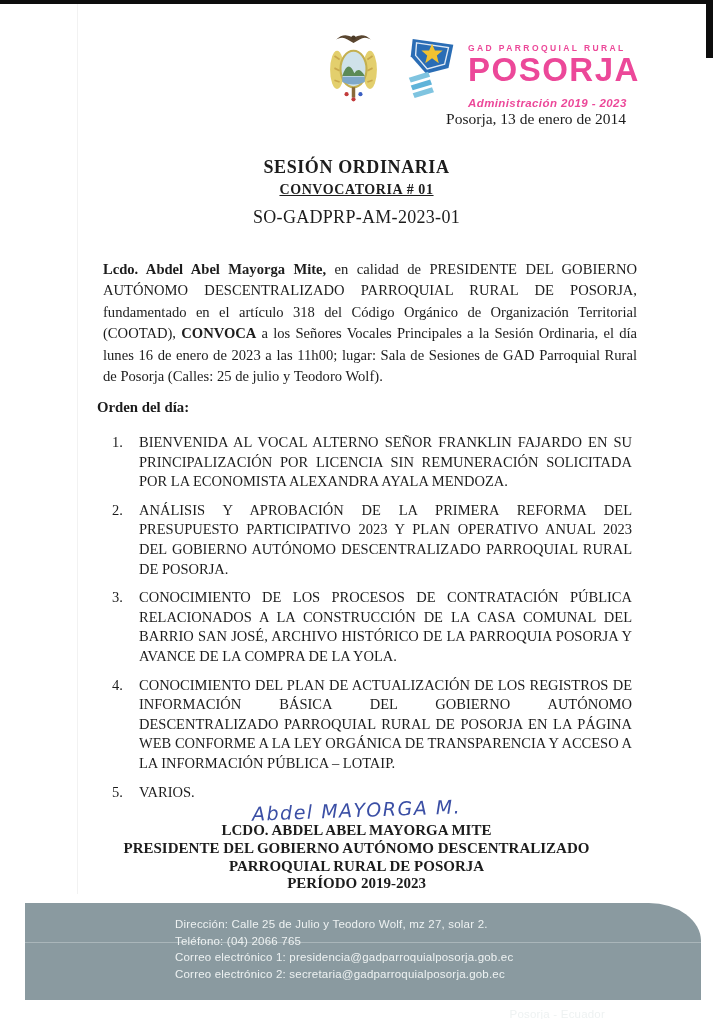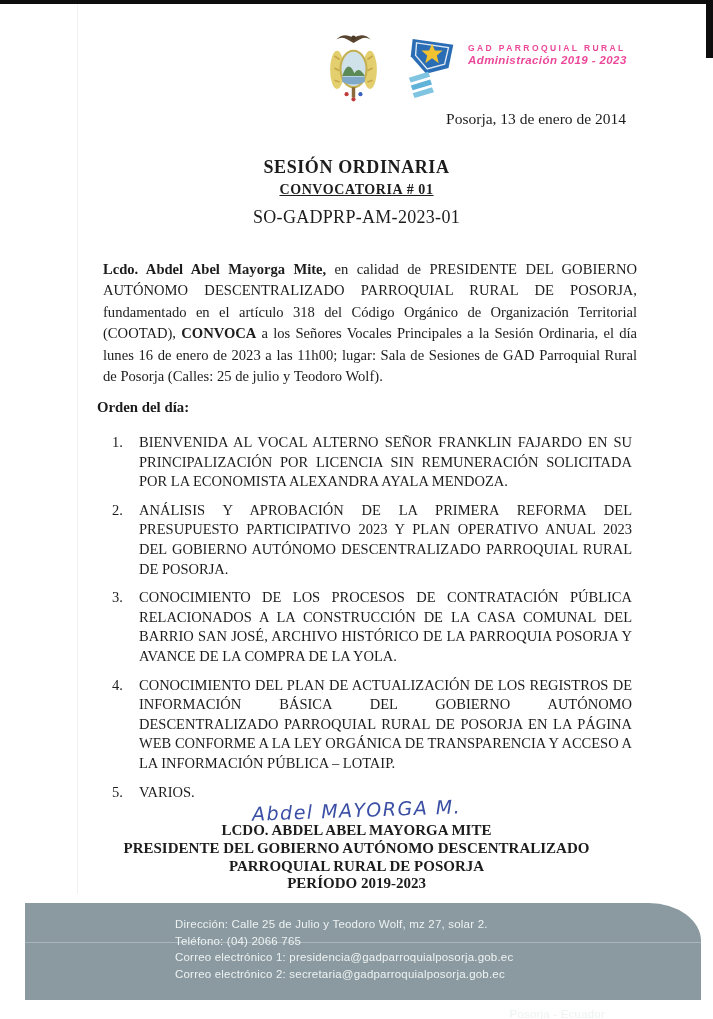--- a/index.html
+++ b/index.html
@@ -12,21 +12,21 @@
   .edge-right{position:absolute;top:0;right:0;width:7px;height:58px;background:#0d0d0d;}
   .fold-line{position:absolute;left:77px;top:4px;width:1px;height:890px;background:rgba(0,0,0,0.05);}
 
   
   .coat{position:absolute;left:327px;top:30px;width:53px;height:78px;}
   .logo{position:absolute;left:403px;top:32px;display:flex;gap:5px;align-items:flex-start;
         font-family:"Liberation Sans",sans-serif;color:#ec4899;}
   .logo-badge{width:60px;height:70px;flex:none;}
   .logo-small{font-weight:bold;font-size:8.5px;letter-spacing:2.4px;margin-top:11px;white-space:nowrap;}
   .logo-big{font-weight:bold;font-size:33px;letter-spacing:1.5px;line-height:1.02;}
-  .logo-admin{font-weight:bold;font-style:italic;font-size:11.5px;letter-spacing:0.4px;margin-top:1px;}
+  .logo-admin{font-weight:bold;font-style:italic;font-size:11.5px;letter-spacing:0.4px;margin-top:10px;}
 
   .date-line{position:absolute;top:110px;right:87px;font-size:15.5px;}
 
   .title-block{position:absolute;top:157px;left:0;width:100%;text-align:center;}
   .t1{font-weight:bold;font-size:18px;letter-spacing:0.6px;}
   .t2{font-weight:bold;font-size:14px;letter-spacing:0.6px;text-decoration:underline;margin-top:4px;}
   .t3{font-size:18px;margin-top:9px;letter-spacing:0.3px;}
 
   .intro{position:absolute;top:259px;left:103px;width:534px;margin:0;
          text-align:justify;font-size:14.6px;line-height:21.4px;}
@@ -80,20 +80,21 @@
         <path d="M10,6 L52,12 L47,36 L24,42 L8,24 Z" fill="#2a6db5"></path>
         <path d="M14,10 L47,15 L43,32 L25,37 L13,23 Z" fill="none" stroke="#ffffff" stroke-width="1.4" opacity="0.85"></path>
         <polygon points="30,11 33,18 41,18 35,23 37,31 30,26 23,31 25,23 19,18 27,18" fill="#f2c230"></polygon>
         <path d="M6,46 L26,40 L28,45 L8,51 Z" fill="#7fc4e0"></path>
         <path d="M8,54 L28,48 L30,53 L10,59 Z" fill="#5fb3d9"></path>
         <path d="M10,62 L30,56 L32,61 L12,67 Z" fill="#7fc4e0"></path>
       </svg>
     </div>
     <div class="logo-text">
       <div class="logo-small">GAD PARROQUIAL RURAL</div>
+      <div class="logo-big">POSORJA</div>
       <div class="logo-admin">Administración 2019 - 2023</div>
     </div>
   </div>
 
   <div class="date-line">Posorja, 13 de enero de 2014</div>
 
   <div class="title-block">
     <div class="t1">SESIÓN ORDINARIA</div>
     <div class="t2">CONVOCATORIA # 01</div>
     <div class="t3">SO-GADPRP-AM-2023-01</div>

